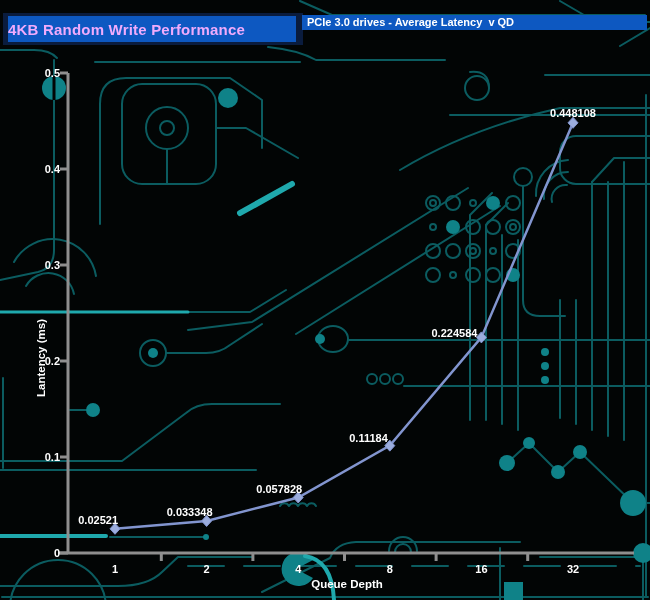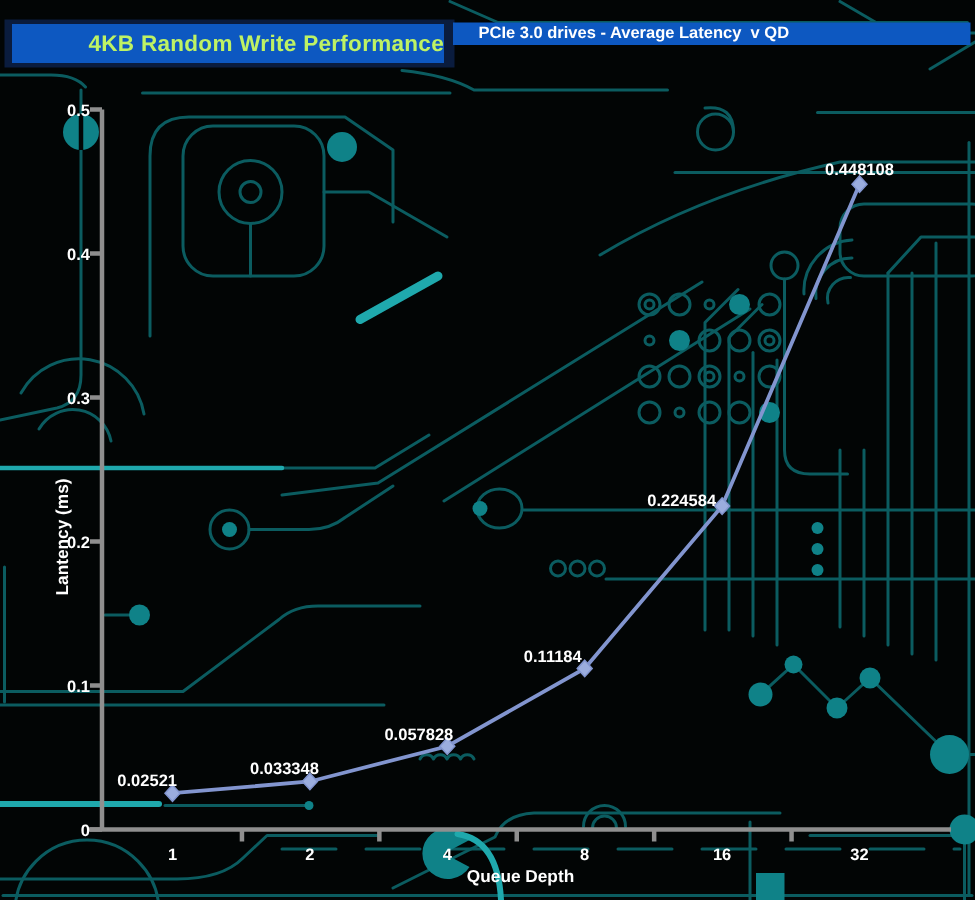--- a/index.html
+++ b/index.html
@@ -1,24 +1,24 @@
 <!DOCTYPE html>
 <html><head>
 <meta charset="utf-8">
 <style>
   html,body{margin:0;padding:0;background:#000;}
   .stage{position:relative;width:650px;height:600px;background:#020505;overflow:hidden;
          font-family:"Liberation Sans",sans-serif;}
   .layer{position:absolute;left:0;top:0;}
   .hdr-navy{position:absolute;left:3px;top:13px;width:300px;height:32px;background:#0a1c3e;}
   .title-box{position:absolute;left:8px;top:16px;width:288px;height:26px;background:#0d58c1;
-             display:flex;align-items:center;justify-content:flex-end;
-             color:#bef264;font-weight:bold;font-size:15px;letter-spacing:0.2px;}
+             display:flex;align-items:center;justify-content:flex-start;
+             color:#f0abfc;font-weight:bold;font-size:15px;letter-spacing:0.2px;}
   .sub-blue{position:absolute;left:302px;top:15px;width:345px;height:15px;background:#0d58c1;
-            color:#fff;font-weight:bold;font-size:11px;line-height:15px;padding-left:17px;
+            color:#fff;font-weight:bold;font-size:11px;line-height:15px;padding-left:5px;
             box-sizing:border-box;white-space:pre;}
   .sub-white{position:absolute;left:302px;top:30px;width:345px;height:14px;background:#ffffff;
              color:#000;font-weight:bold;font-size:11px;line-height:14px;padding-left:5px;
              box-sizing:border-box;}
   #chart text{font-family:"Liberation Sans",sans-serif;}
 </style>
 </head>
 <body>
 
 <div class="stage">

